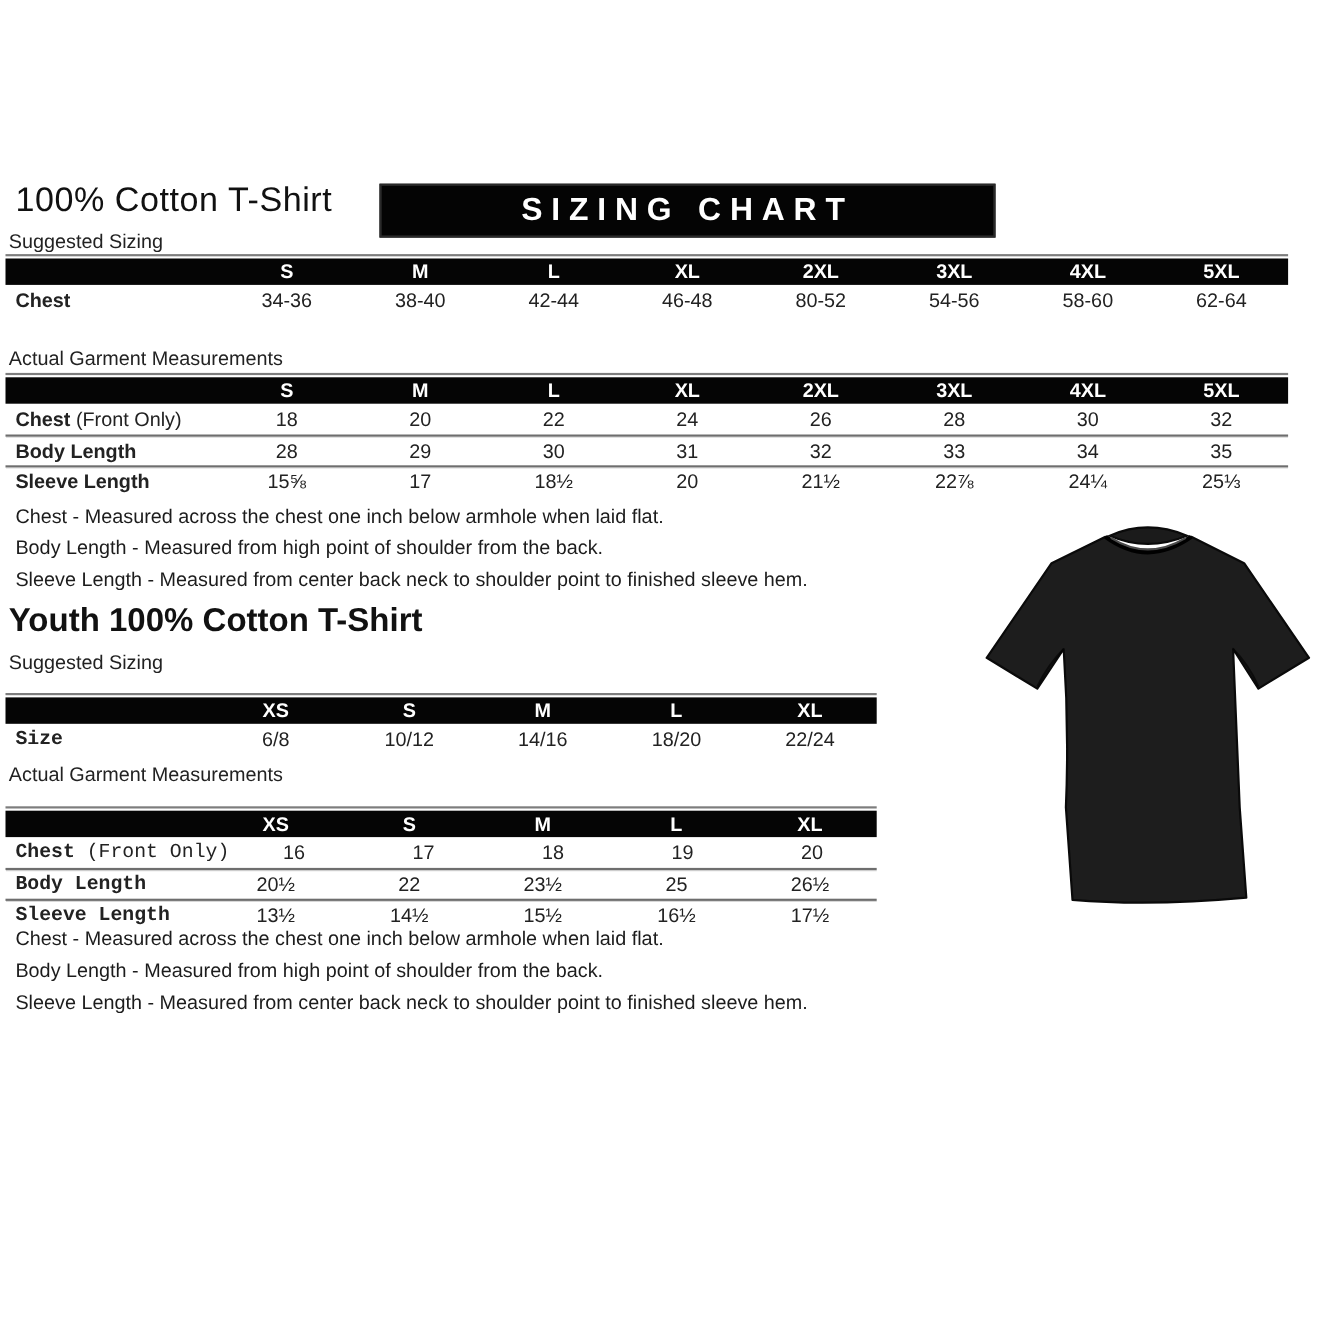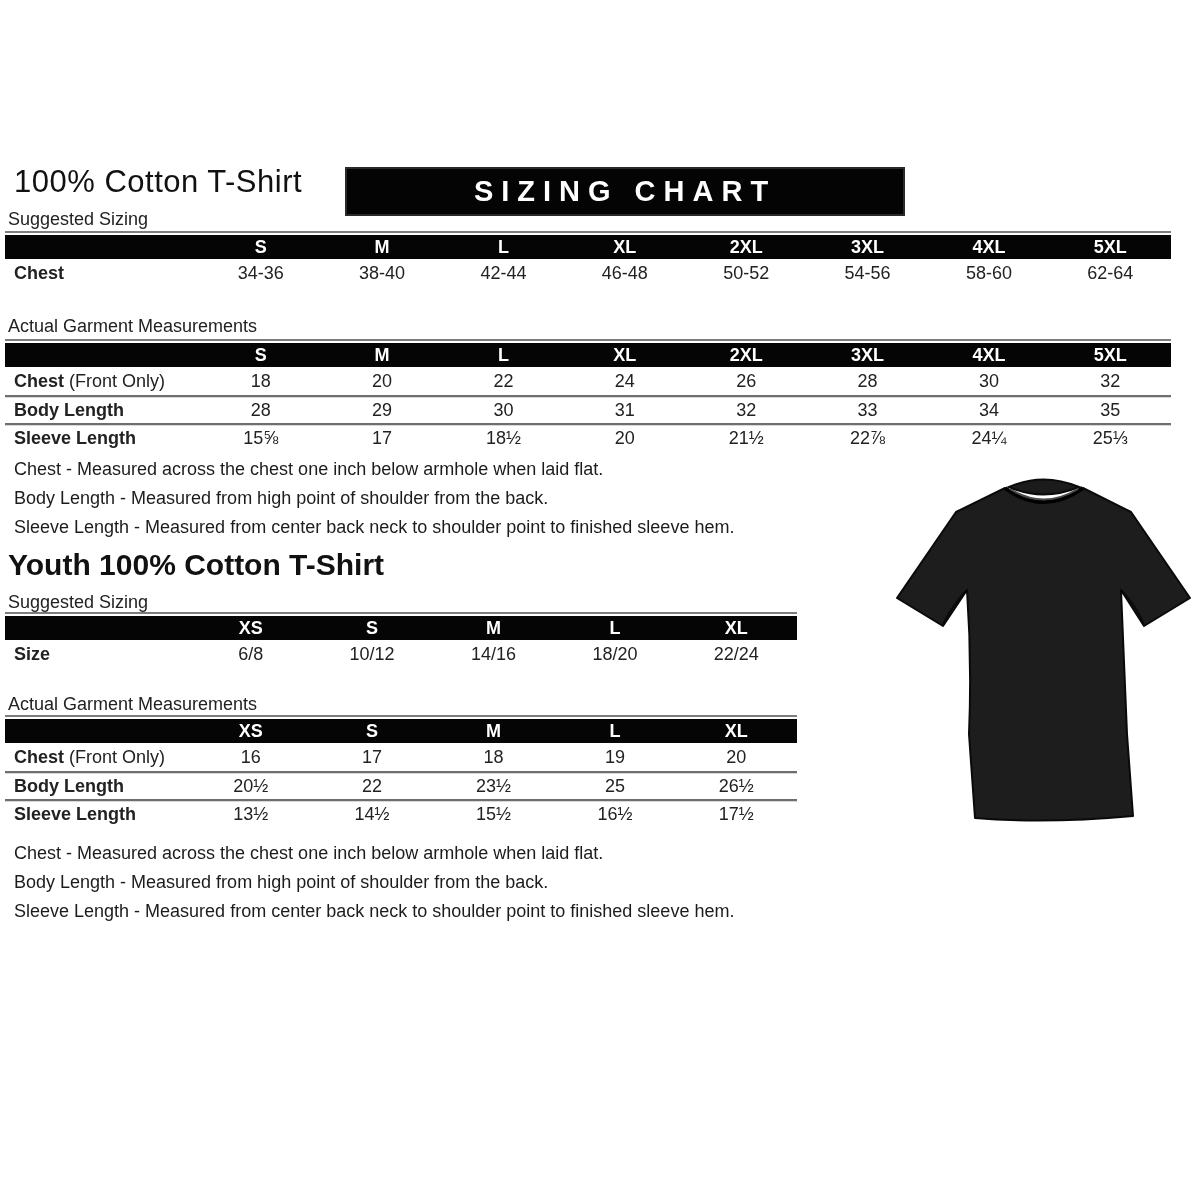--- a/index.html
+++ b/index.html
@@ -8,28 +8,28 @@
   .page { position:relative; width:1200px; height:1200px; background:#fff; overflow:hidden; }
 
   .main-title { position:absolute; left:14px; top:164px; font-size:31px; font-weight:400; color:#111; letter-spacing:0.5px; }
   .banner { position:absolute; left:345px; top:167px; width:560px; height:49px; background:#040404; border:2px solid #2a2a2a; display:flex; align-items:center; justify-content:center; }
   .banner span { color:#fff; font-weight:700; font-size:29px; letter-spacing:8px; }
 
   .slabel { position:absolute; left:8px; font-size:18px; color:#222;text-align:center; }
 
   .size-table { position:absolute; left:5px; border-top:2px solid #7d7d7d; padding-top:2px; }
   .w-adult { width:1166px; }
-  .w-youth { width:792px; }
+  .w-youth { width:792px;margin-top:18px; }
   .trow { display:flex; align-items:center; }
   .thead { background:#050505; color:#fff; height:24px; }
   .thead .tcell { font-weight:700; font-size:18px; }
   .tdata { height:28px; font-size:18px; color:#222; }
   .tsep { border-top:2px solid #6e6e6e; box-shadow:inset 0 1px 0 #d8d8d8; }
   .tlabel { flex:0 0 195px; padding-left:9px; white-space:nowrap; }
-  .w-youth .tlabel { flex:0 0 185px; }
+  .w-youth .tlabel { flex:0 0 185px;font-family:Liberation Mono, monospace; }
   .tcell { flex:1 1 0; text-align:center; }
   .lbl { font-weight:700; }
   .sfx { font-weight:400; }
 
   .notes { position:absolute; left:14px; font-size:18px; color:#1c1c1c; }
   .notes p { margin:0 0 11px 0; line-height:18px; }
 
   .youth-title { position:absolute; left:8px; top:548px; font-size:30px; font-weight:700; color:#111; }
 
   .tshirt { position:absolute; left:893px; top:472px; width:302px; height:362px; }
@@ -64,21 +64,21 @@
         <div class="tcell">3XL</div>
         <div class="tcell">4XL</div>
         <div class="tcell">5XL</div>
       </div>
       <div class="trow tdata">
         <div class="tlabel"><span class="lbl">Chest</span></div>
         <div class="tcell">34-36</div>
         <div class="tcell">38-40</div>
         <div class="tcell">42-44</div>
         <div class="tcell">46-48</div>
-        <div class="tcell">50-52</div>
+        <div class="tcell">80-52</div>
         <div class="tcell">54-56</div>
         <div class="tcell">58-60</div>
         <div class="tcell">62-64</div>
       </div>
     </div>
 
   <div class="slabel pos-a2">Actual Garment Measurements</div>
   <div class="size-table w-adult pos-t2">
       <div class="trow thead">
         <div class="tlabel"></div>

